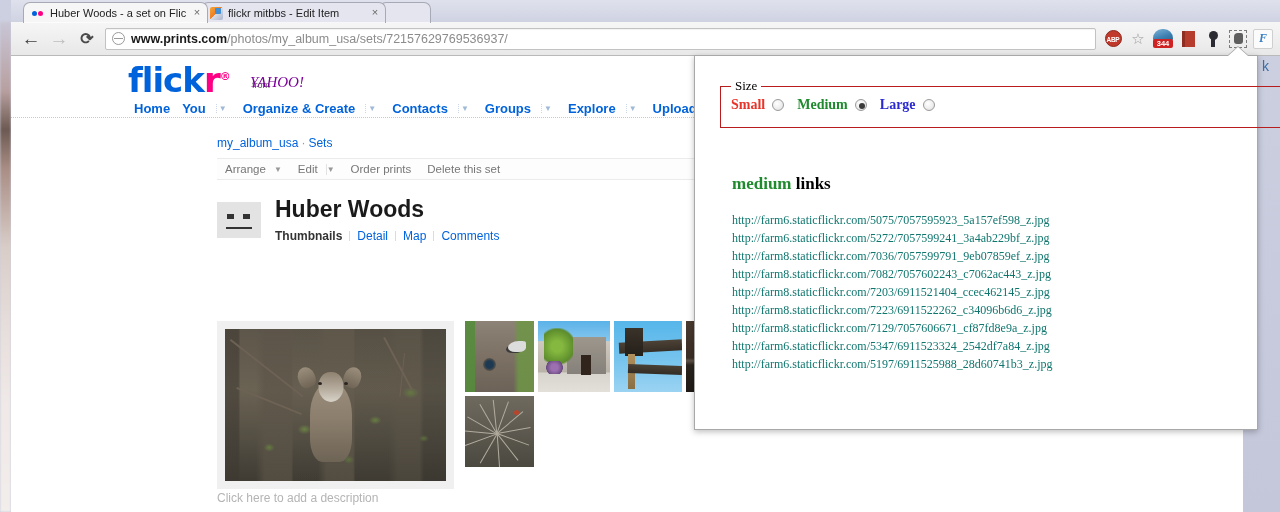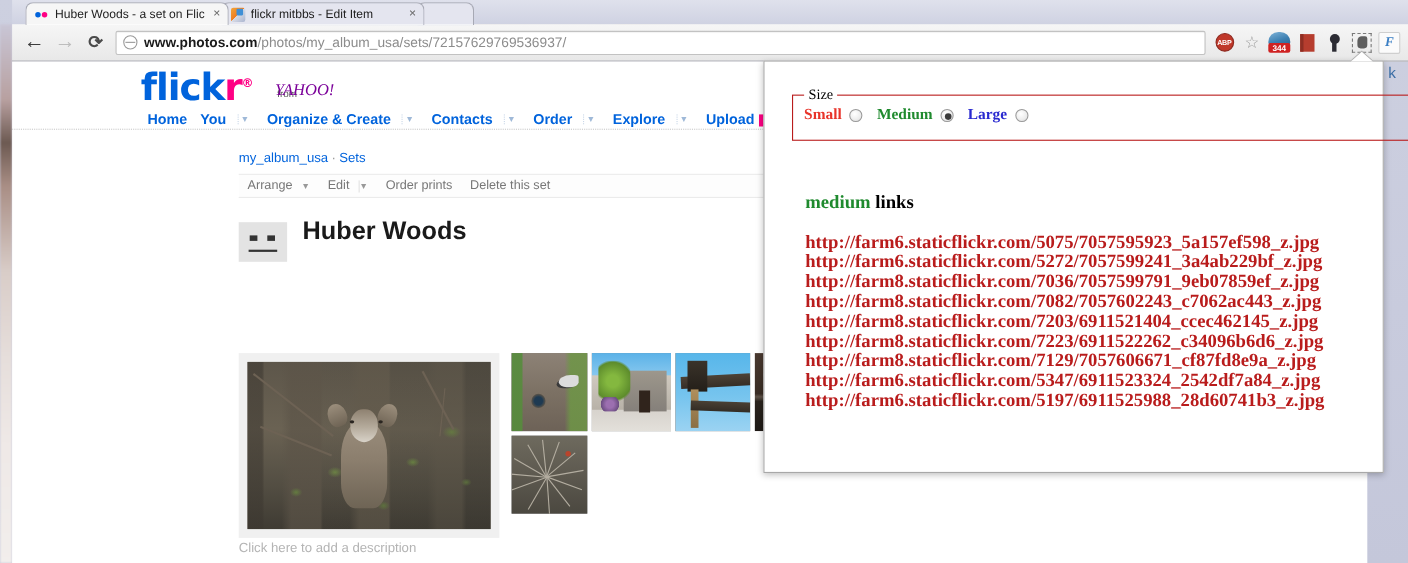--- a/index.html
+++ b/index.html
@@ -414,21 +414,21 @@
     border-radius:50%; background:#3a3a3a;
   }
   #links-heading {
     position:absolute; left:37px; top:118px;
     font-family:"Liberation Serif", serif;
     font-size:17px; font-weight:bold;
   }
   #links-list {
     position:absolute; left:37px; top:155px; width:500px;
     font-family:"Liberation Serif", serif;
-    font-size:17px; line-height:18px; color:#b91c1c;font-weight:bold;
+    font-size:12px; line-height:18px; color:#0f766e;
   }
   #links-list div { white-space:nowrap; }
   #popup-right-letter {
     position:absolute; left:1262px; top:58px; font-size:14px; color:#3b6ea5;
     font-family:"Liberation Sans", sans-serif;
   }
 </style>
 </head>
 <body>
 
@@ -454,21 +454,21 @@
     <div class="tab" id="tab-3"></div>
   </div>
 
   <div id="toolbar">
     <div class="nav-btn" id="nav-back">←</div>
     <div class="nav-btn" id="nav-forward">→</div>
     <div class="nav-btn" id="nav-reload">⟳</div>
 
     <div id="omnibox">
       <span id="page-icon"></span>
-      <span id="url-text"><b>www.photos.com</b><span>/photos/my_album_usa/sets/72157629769536937/</span></span>
+      <span id="url-text"><b>www.prints.com</b><span>/photos/my_album_usa/sets/72157629769536937/</span></span>
     </div>
 
     <div id="ext-icons">
       <div class="ext">
         <span class="ext-abp">ABP</span>
       </div>
       <div class="ext">
         <span class="ext-star">☆</span>
       </div>
       <div class="ext">
@@ -502,21 +502,21 @@
       <div id="logo-yahoo">YAHOO!</div>
 
       <div id="navbar">
         <span class="nav-item">Home</span>
         <span class="nav-item">You</span>
         <span class="nav-caret">▼</span>
         <span class="nav-item">Organize &amp; Create</span>
         <span class="nav-caret">▼</span>
         <span class="nav-item">Contacts</span>
         <span class="nav-caret">▼</span>
-        <span class="nav-item">Order</span>
+        <span class="nav-item">Groups</span>
         <span class="nav-caret">▼</span>
         <span class="nav-item">Explore</span>
         <span class="nav-caret">▼</span>
         <span class="nav-item"><span>Upload</span><span id="badge-new">NEW</span></span>
       </div>
       <div id="header-rule"></div>
     </div>
 
     <div id="breadcrumb">
       <a>my_album_usa</a><span class="sep">·</span><a>Sets</a>
@@ -533,20 +533,29 @@
     </div>
 
     <div id="set-title-row">
       <div id="set-thumb">
         <span class="eye l"></span>
         <span class="eye r"></span>
         <span class="mouth"></span>
       </div>
       <div>
         <div id="set-title">Huber Woods</div>
+        <div id="view-tabs">
+          <span class="vt active">Thumbnails</span>
+          <span class="vtd"></span>
+          <span class="vt">Detail</span>
+          <span class="vtd"></span>
+          <span class="vt">Map</span>
+          <span class="vtd"></span>
+          <span class="vt">Comments</span>
+        </div>
       </div>
     </div>
 
     <div id="photo-area">
       <div id="main-photo-frame">
         <div id="main-photo">
           <div class="deer-bg"></div>
           <div class="deer-green"></div>
           <div class="branch" style="left:6px;top:10px;width:92px;height:2px;transform:rotate(38deg);"></div>
           <div class="branch" style="left:12px;top:58px;width:70px;height:1.6px;transform:rotate(22deg);"></div>

